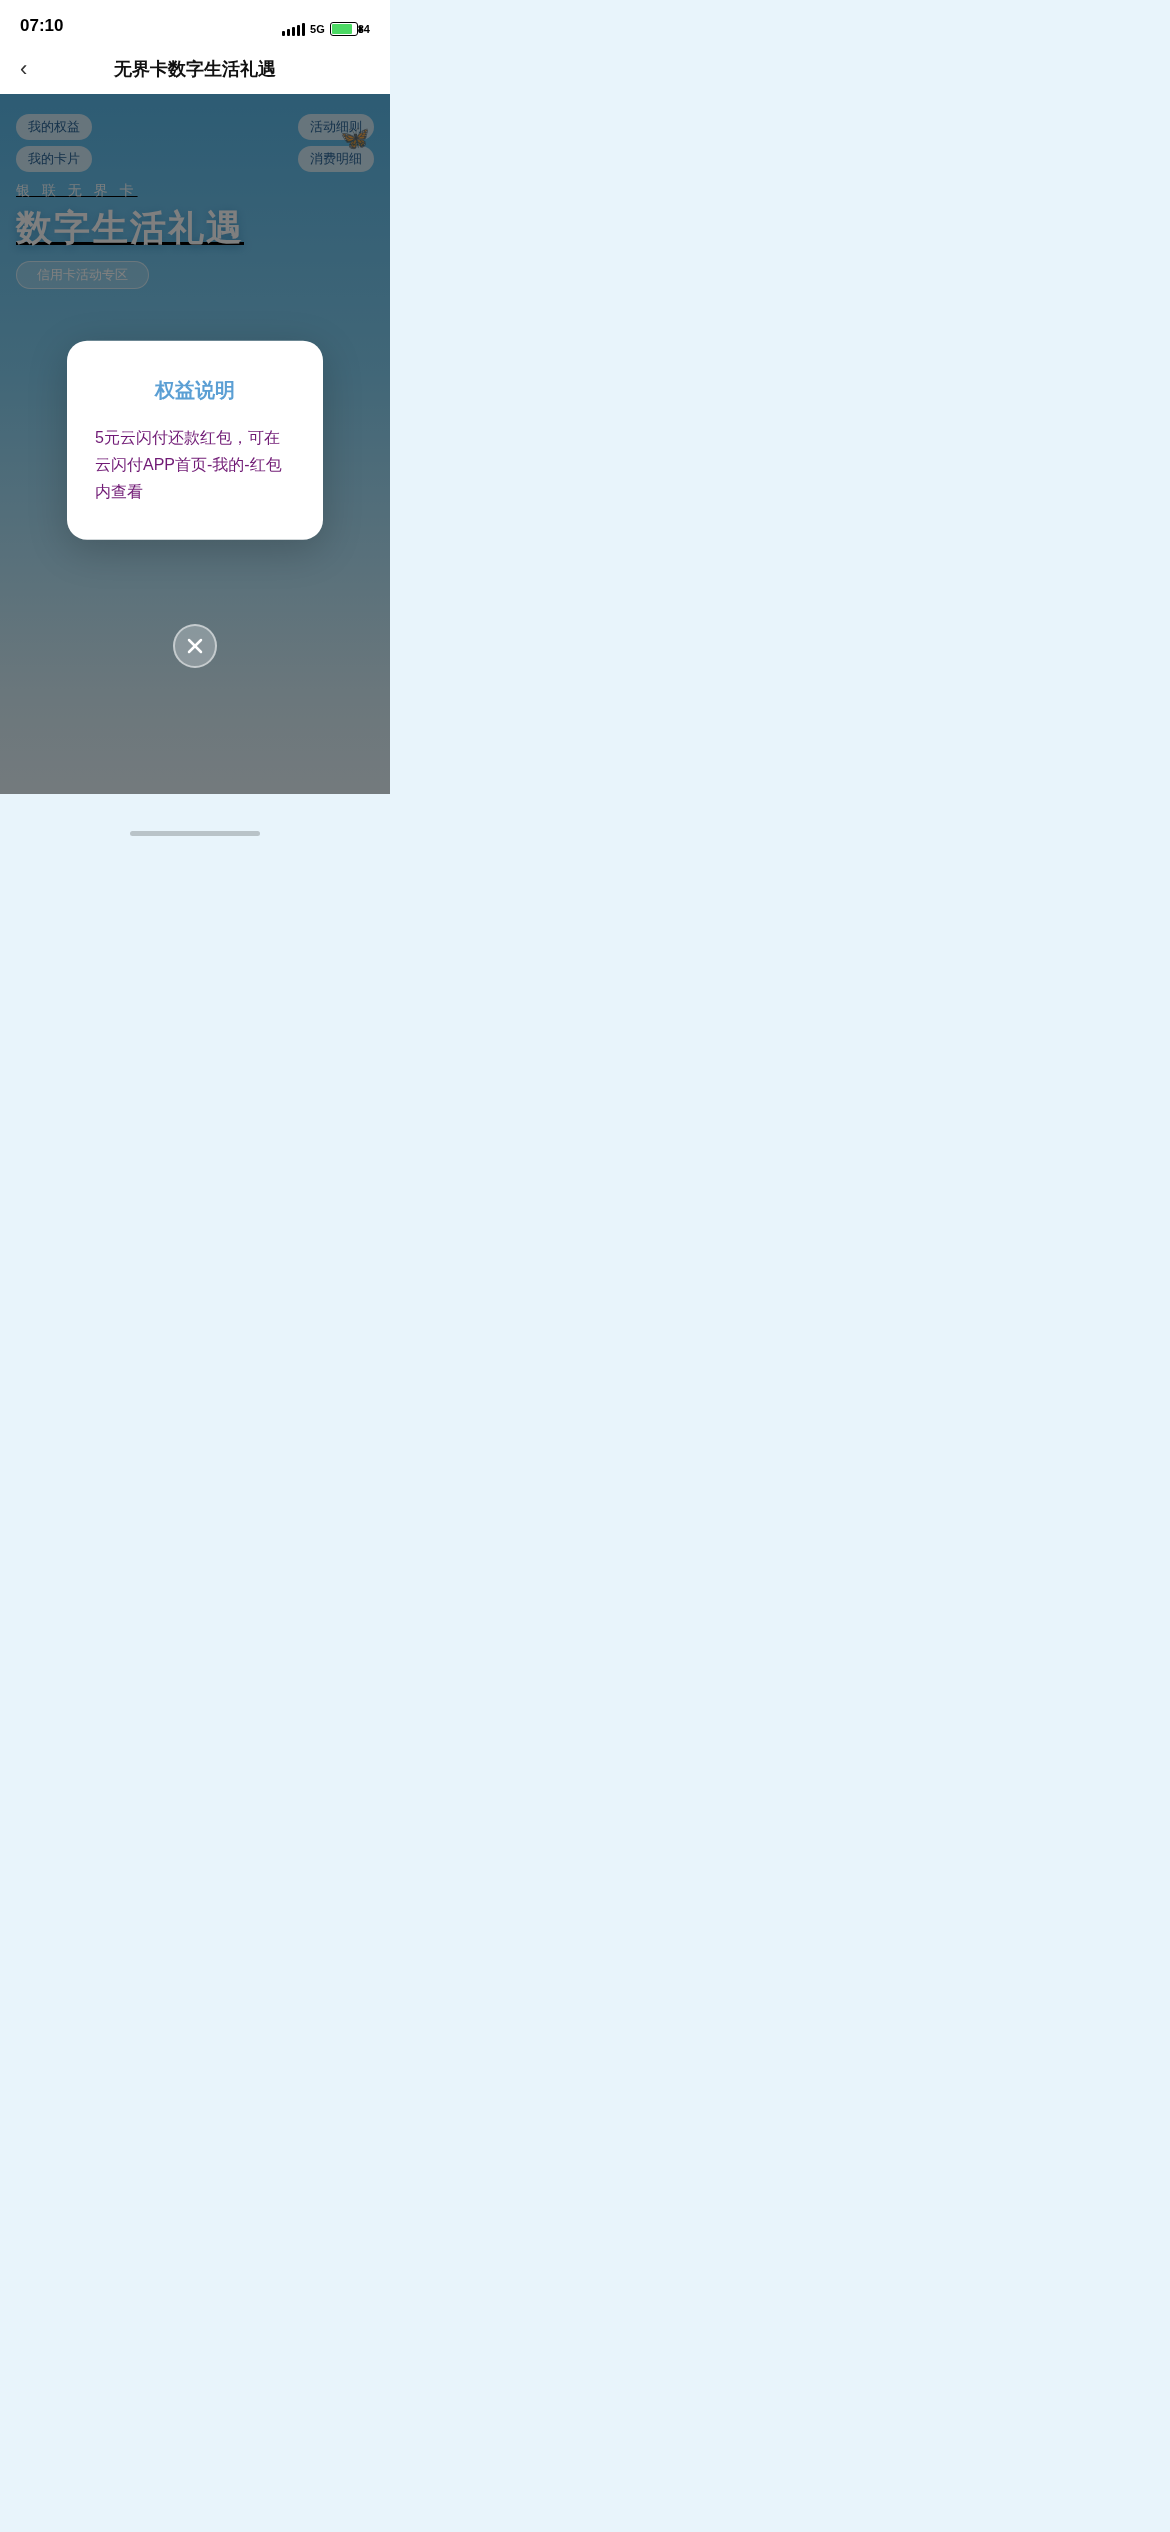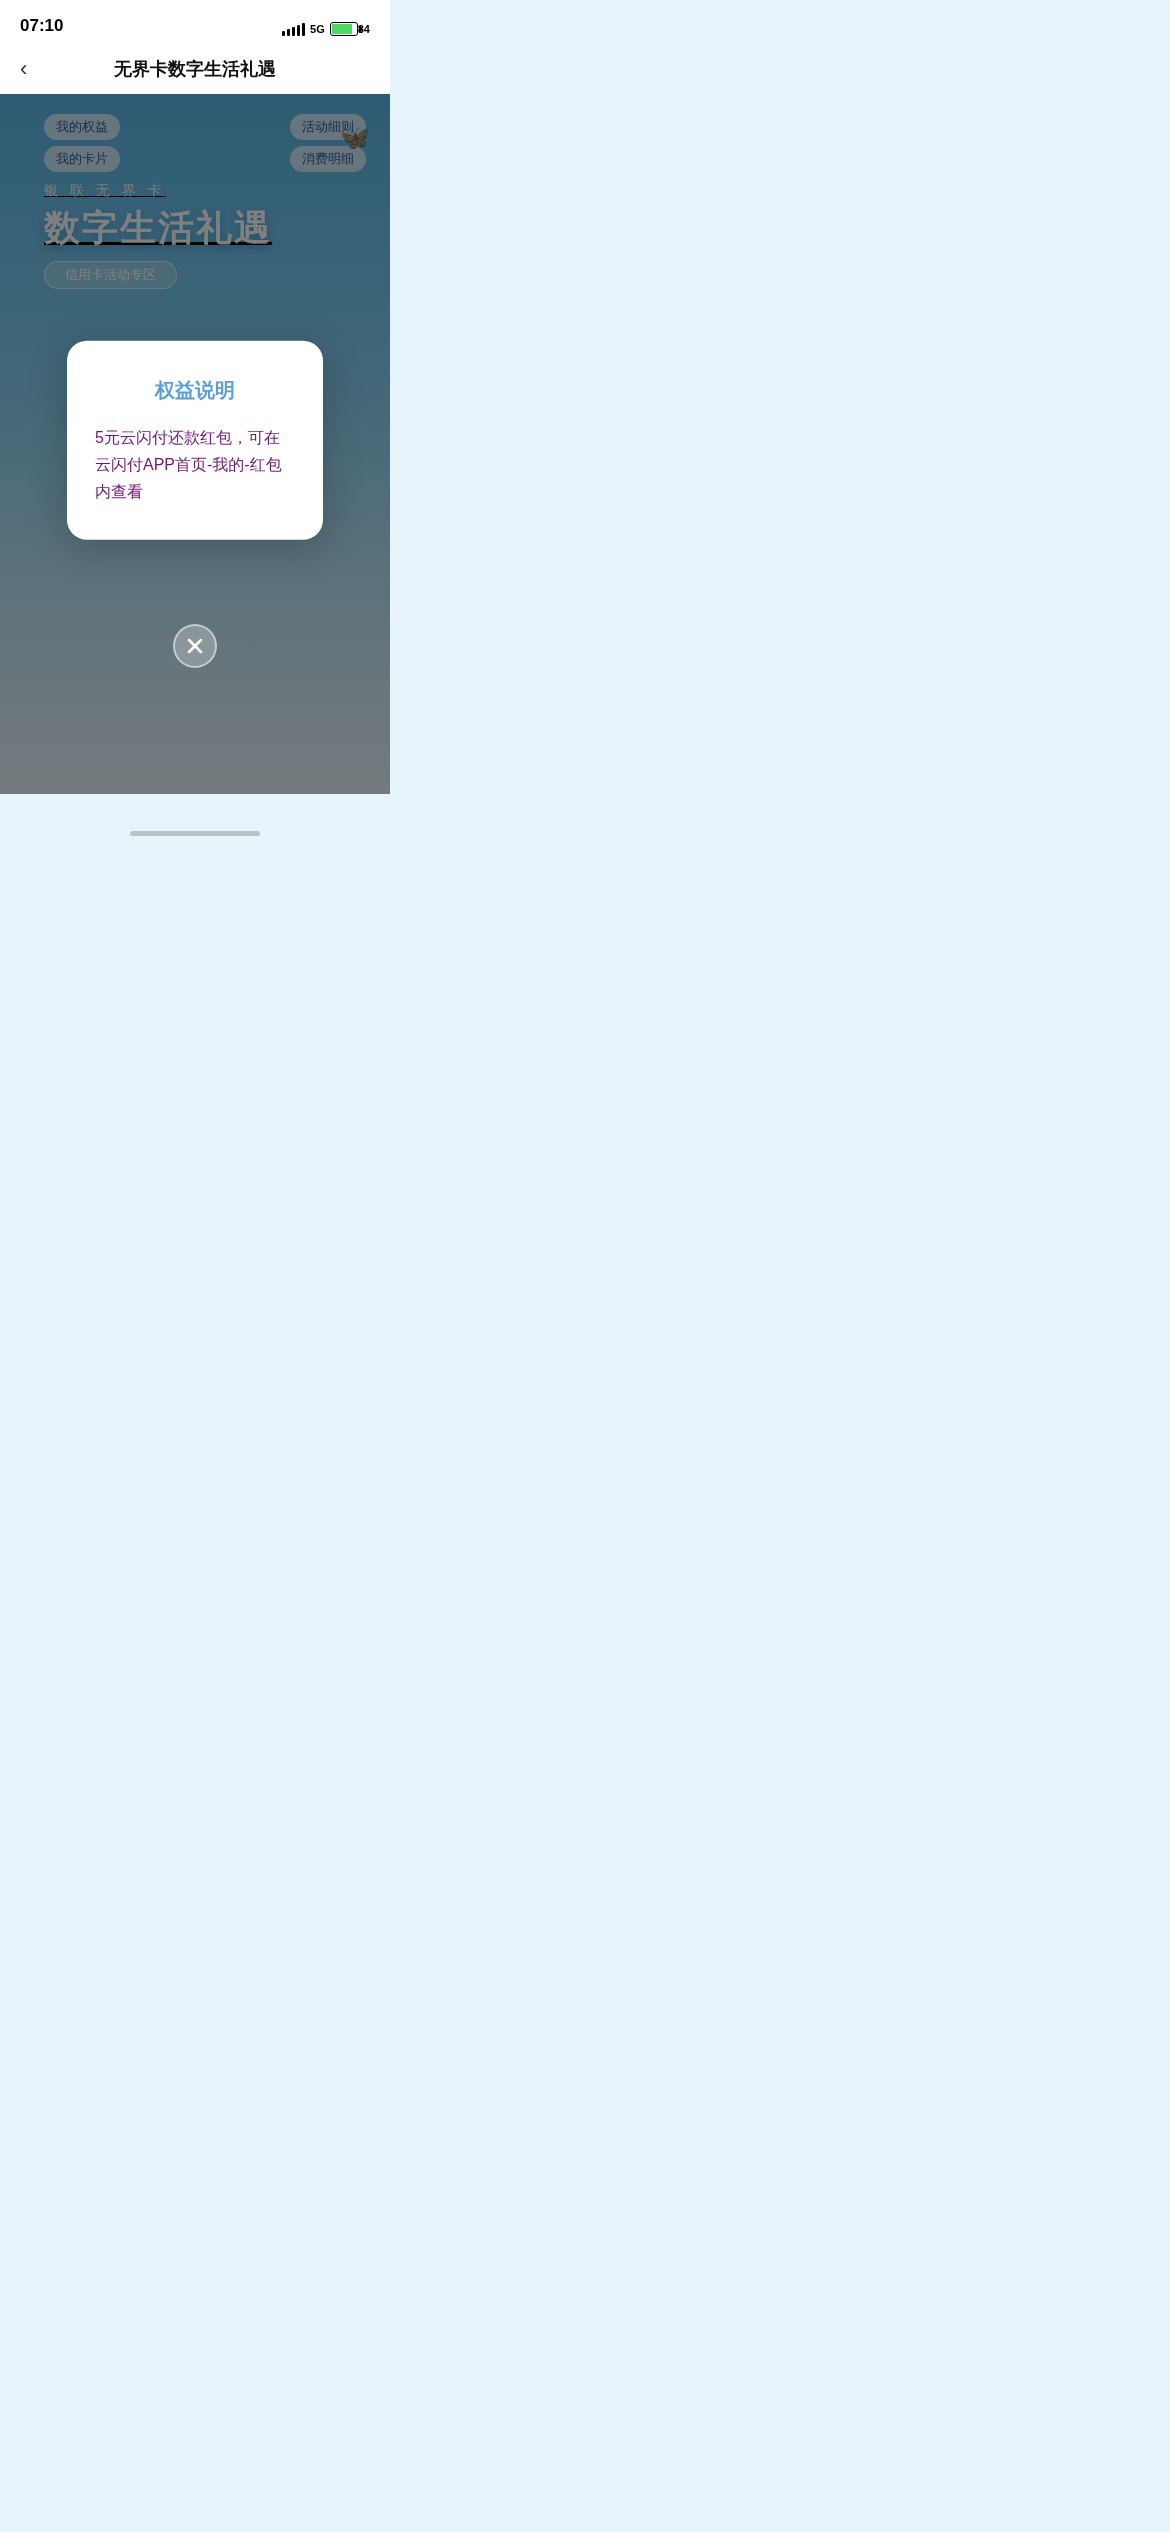--- a/index.html
+++ b/index.html
@@ -126,22 +126,21 @@
     .bg-content {
       position: relative;
       background: linear-gradient(180deg, #5bb8e8 0%, #83cef0 40%, #b8e4f7 70%, #d4eef8 85%, #e8f5fb 100%);
       height: 700px;
       overflow: hidden;
     }
 
     
     .banner-area {
       position: relative;
-      padding: 20px 24px 10px;
-      margin-left: 20px;
+      padding: 20px 16px 10px;
     }
 
     .banner-pills {
       display: flex;
       justify-content: space-between;
       margin-bottom: 10px;
     }
 
     .pills-left, .pills-right {
       display: flex;

